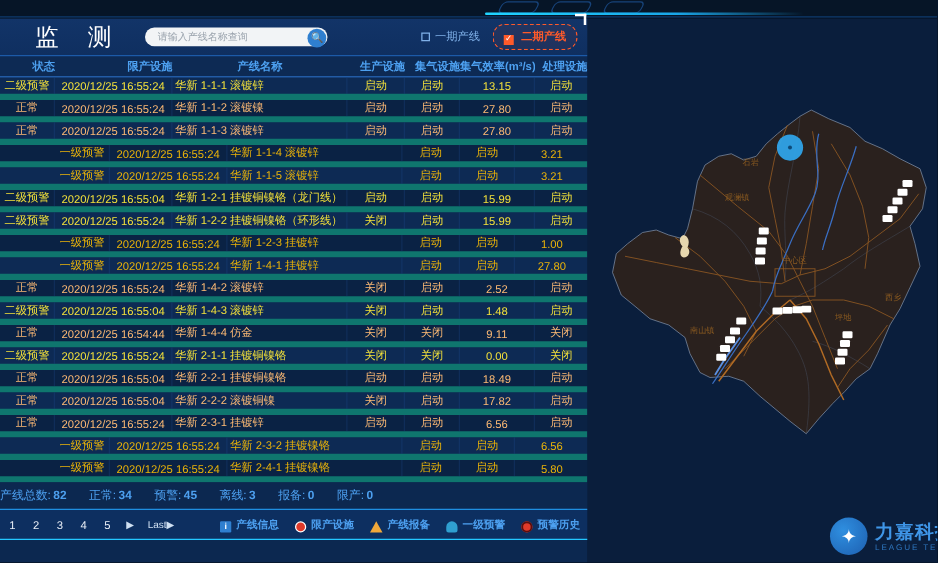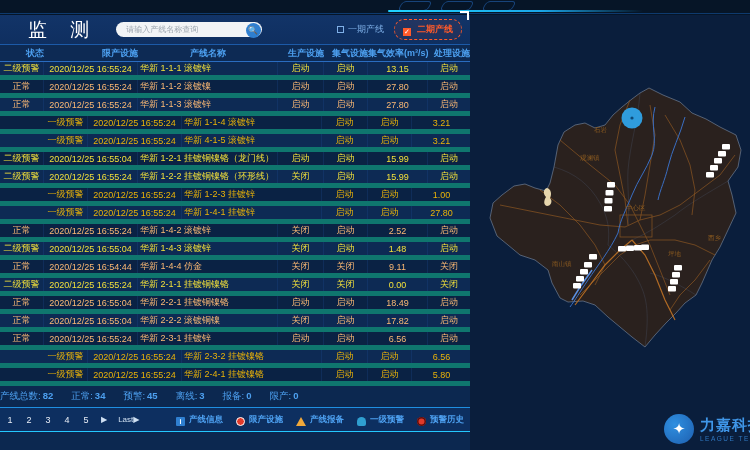--- a/index.html
+++ b/index.html
@@ -159,21 +159,21 @@
           <span>2020/12/25 16:55:24</span>
           <span class="c-name">华新 1-1-4 滚镀锌</span>
           <span>启动</span>
           <span>启动</span>
           <span>3.21</span>
           <span>启动</span>
         </div>
         <div class="grid trow lvl-warn1">
           <span>一级预警</span>
           <span>2020/12/25 16:55:24</span>
-          <span class="c-name">华新 4-1-5 滚镀锌</span>
+          <span class="c-name">华新 1-1-5 滚镀锌</span>
           <span>启动</span>
           <span>启动</span>
           <span>3.21</span>
           <span>启动</span>
         </div>
         <div class="grid trow lvl-warn2">
           <span>二级预警</span>
           <span>2020/12/25 16:55:04</span>
           <span class="c-name">华新 1-2-1 挂镀铜镍铬（龙门线）</span>
           <span>启动</span>

